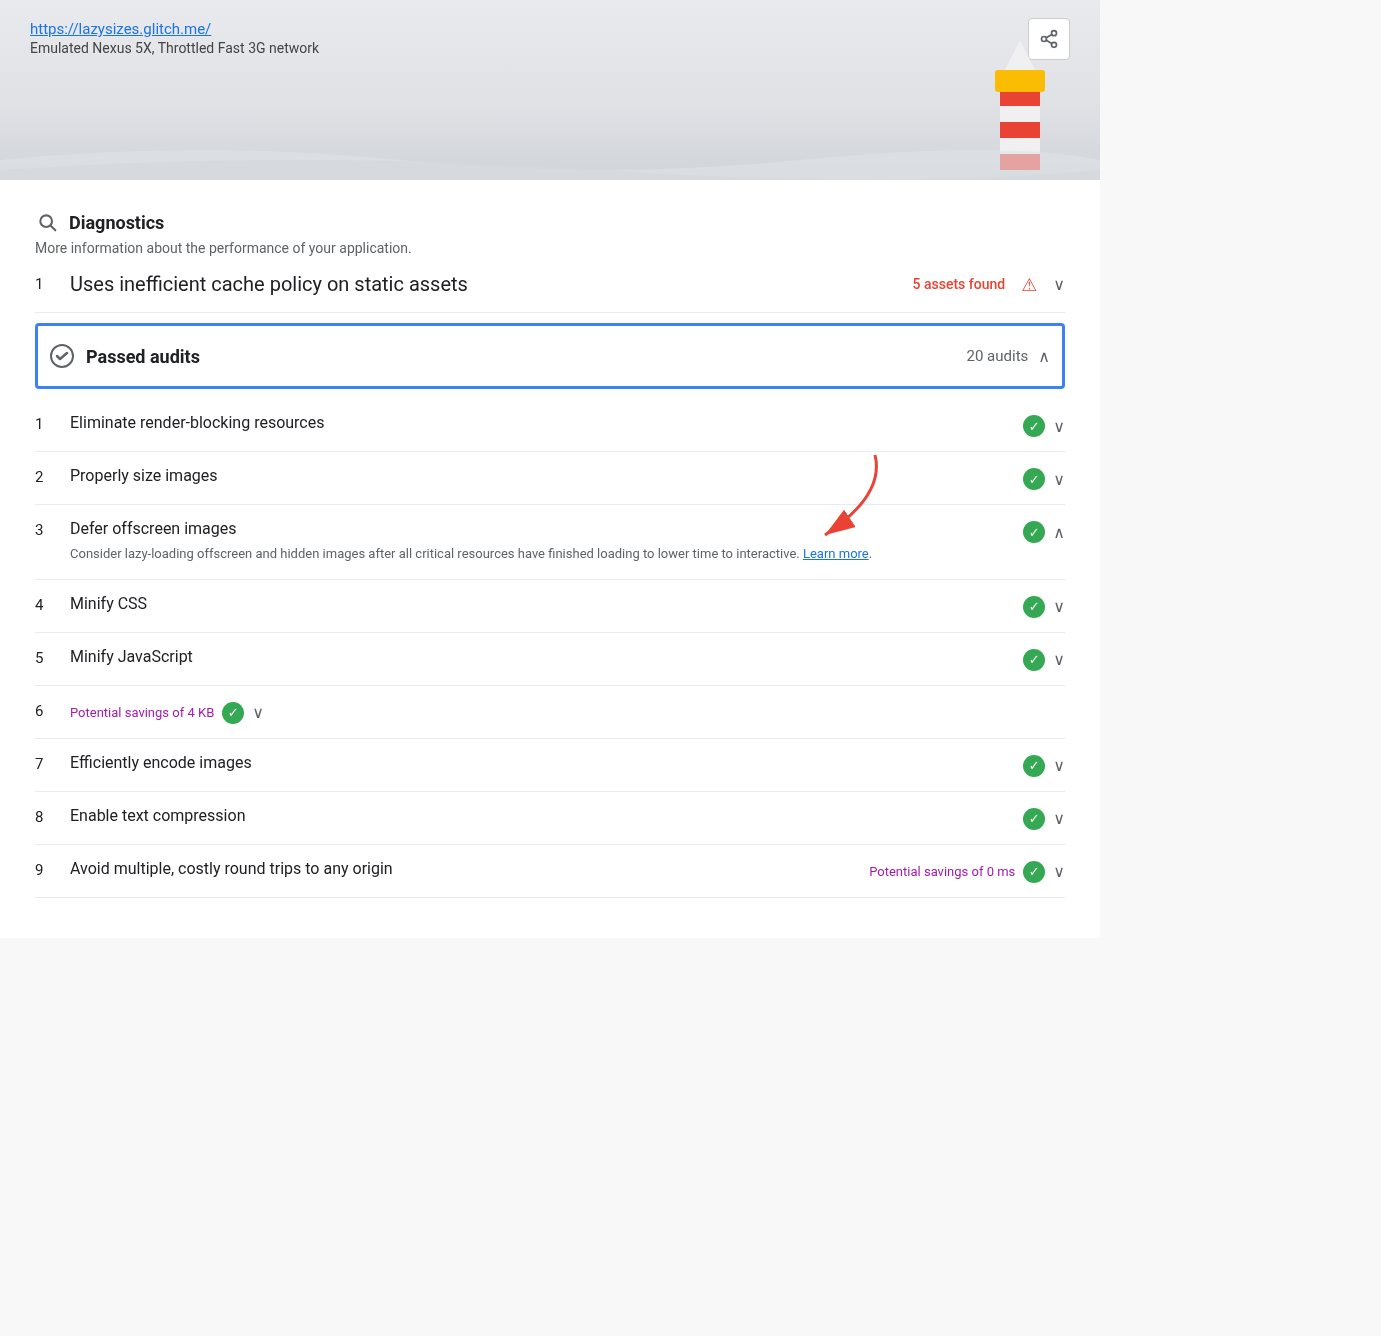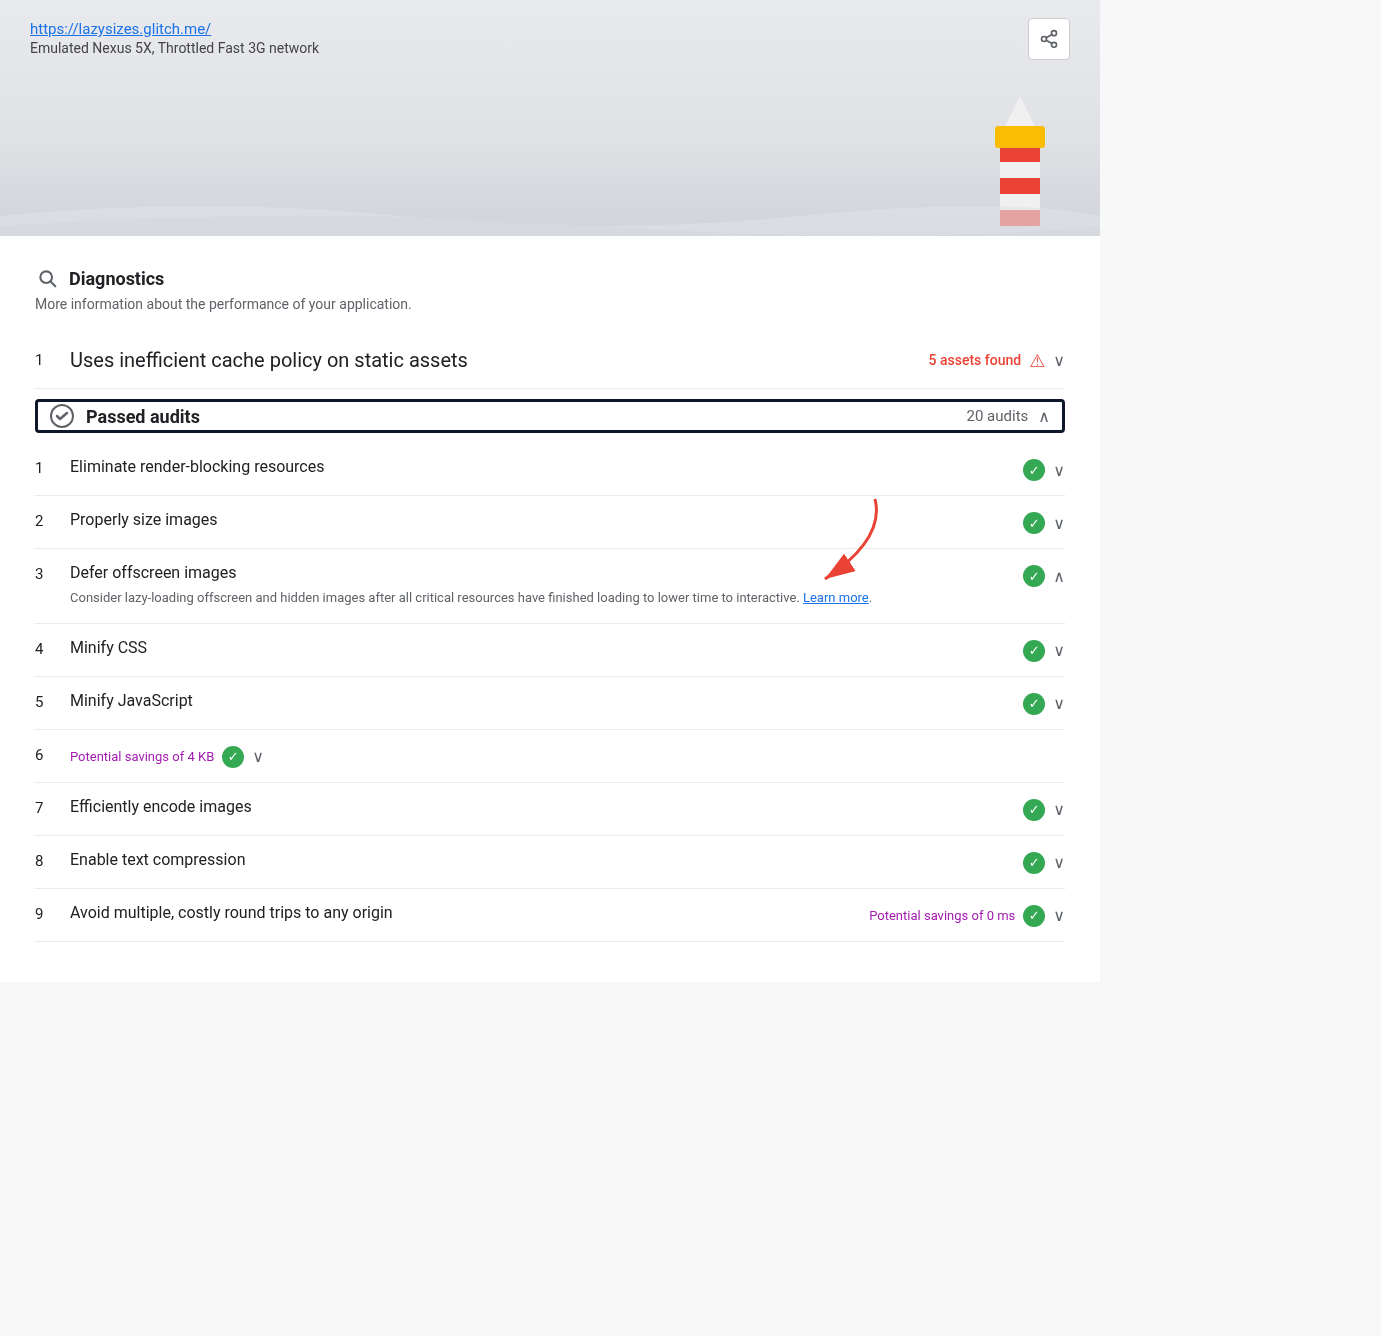--- a/index.html
+++ b/index.html
@@ -8,21 +8,21 @@
       background: #f8f8f8;
       width: 1100px;
       min-height: 1336px;
     }
 
     
     .header-area {
       background: linear-gradient(180deg, #e8eaed 0%, #dfe1e5 60%, #d0d3d8 100%);
       padding: 20px 30px 0 30px;
       position: relative;
-      height: 236px;
+      height: 180px;
       overflow: hidden;
     }
     .header-url {
       font-size: 15px;
       color: #1a73e8;
       text-decoration: underline;
       display: block;
     }
     .header-subtitle {
       font-size: 14px;
@@ -66,21 +66,20 @@
     }
     .diagnostics-title {
       font-size: 18px;
       font-weight: 700;
       color: #202124;
       text-align: right;
     }
     .diagnostics-desc {
       font-size: 14px;
       color: #5f6368;
-      margin-bottom: 20px;
     }
 
     
     .audit-row {
       display: flex;
       align-items: center;
       padding: 16px 0;
       border-bottom: 1px solid #e8eaed;
       cursor: pointer;
     }
@@ -94,21 +93,21 @@
       flex-shrink: 0;
     }
     .audit-label {
       font-size: 20px;
       color: #202124;
       flex: 1;
     }
     .audit-meta {
       display: flex;
       align-items: center;
-      gap: 8px;
+      gap: 16px;
       flex-shrink: 0;
       text-align: right;
     }
     .assets-found {
       font-size: 14px;
       color: #ea4335;
       font-weight: 500;
     }
     .warning-icon {
       color: #ea4335;
@@ -116,22 +115,22 @@
     }
     .chevron-down {
       font-size: 16px;
       color: #5f6368;
     }
 
     
     .passed-audits-header {
       display: flex;
       align-items: center;
-      padding: 2px 12px;
-      border: 3px solid #0f172a;
+      padding: 18px 12px;
+      border: 3px solid #3b82f6;
       border-radius: 4px;
       cursor: pointer;
       margin: 10px 0;
       background: white;
     }
     .check-icon {
       width: 24px;
       height: 24px;
       margin-right: 12px;
       flex-shrink: 0;

